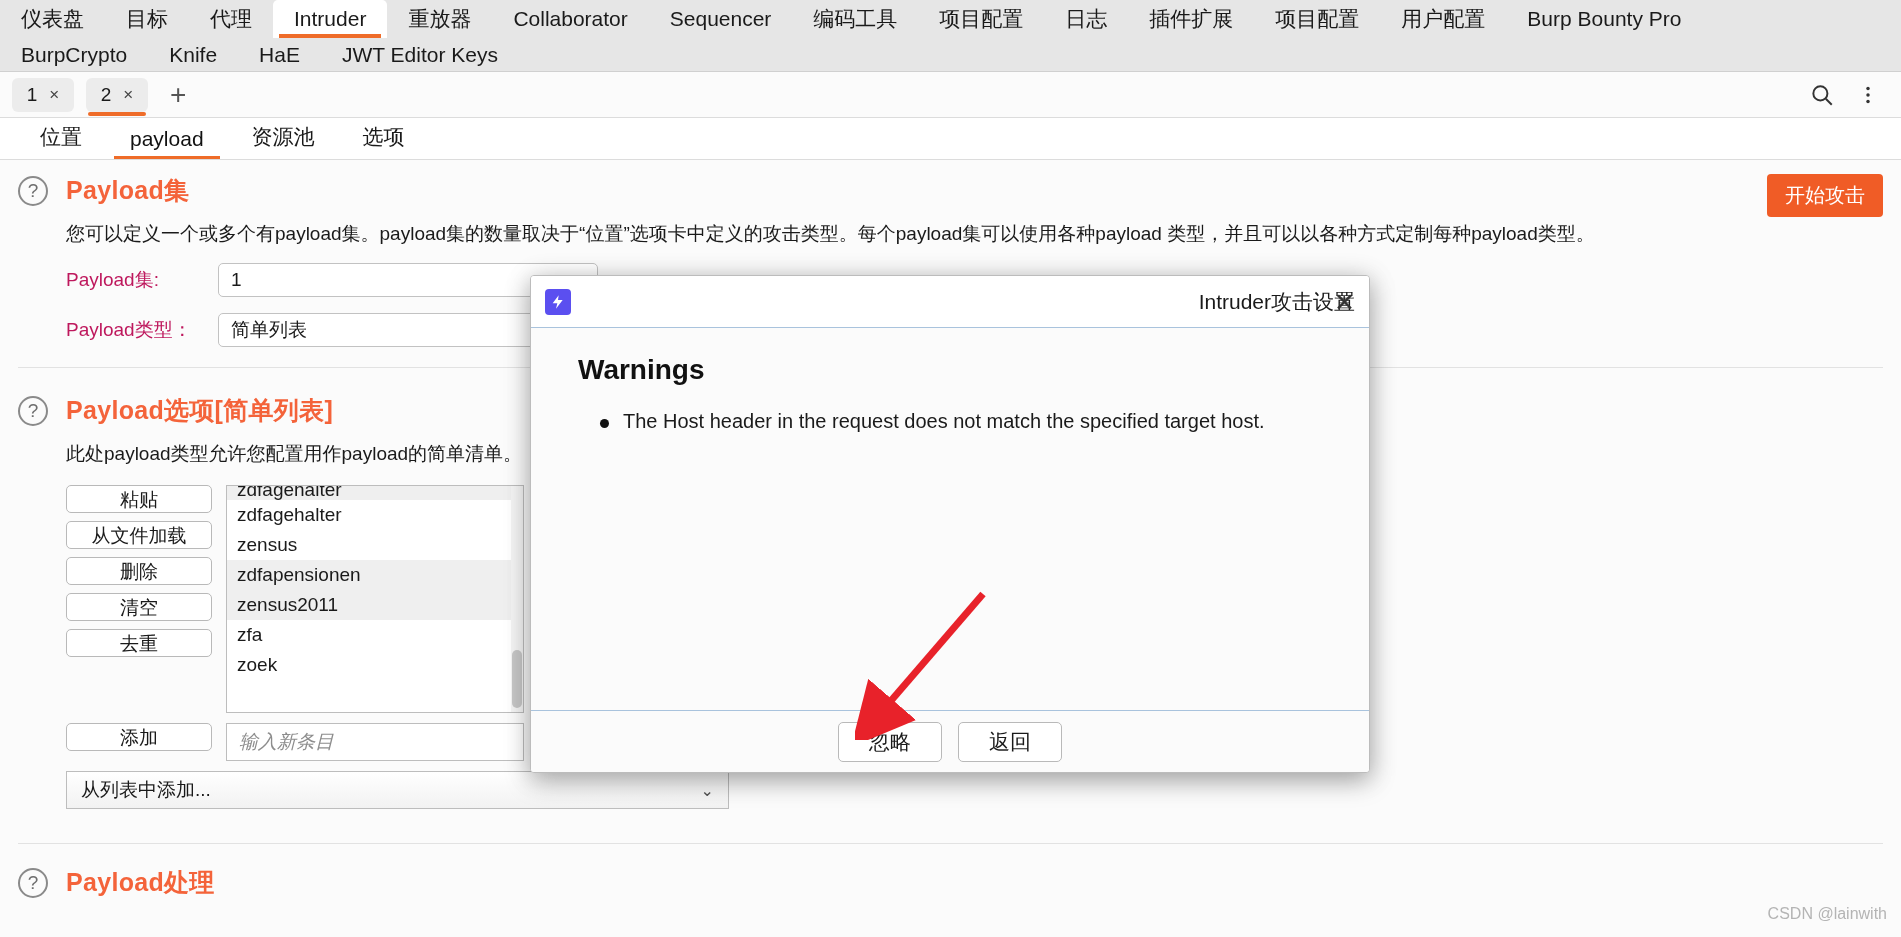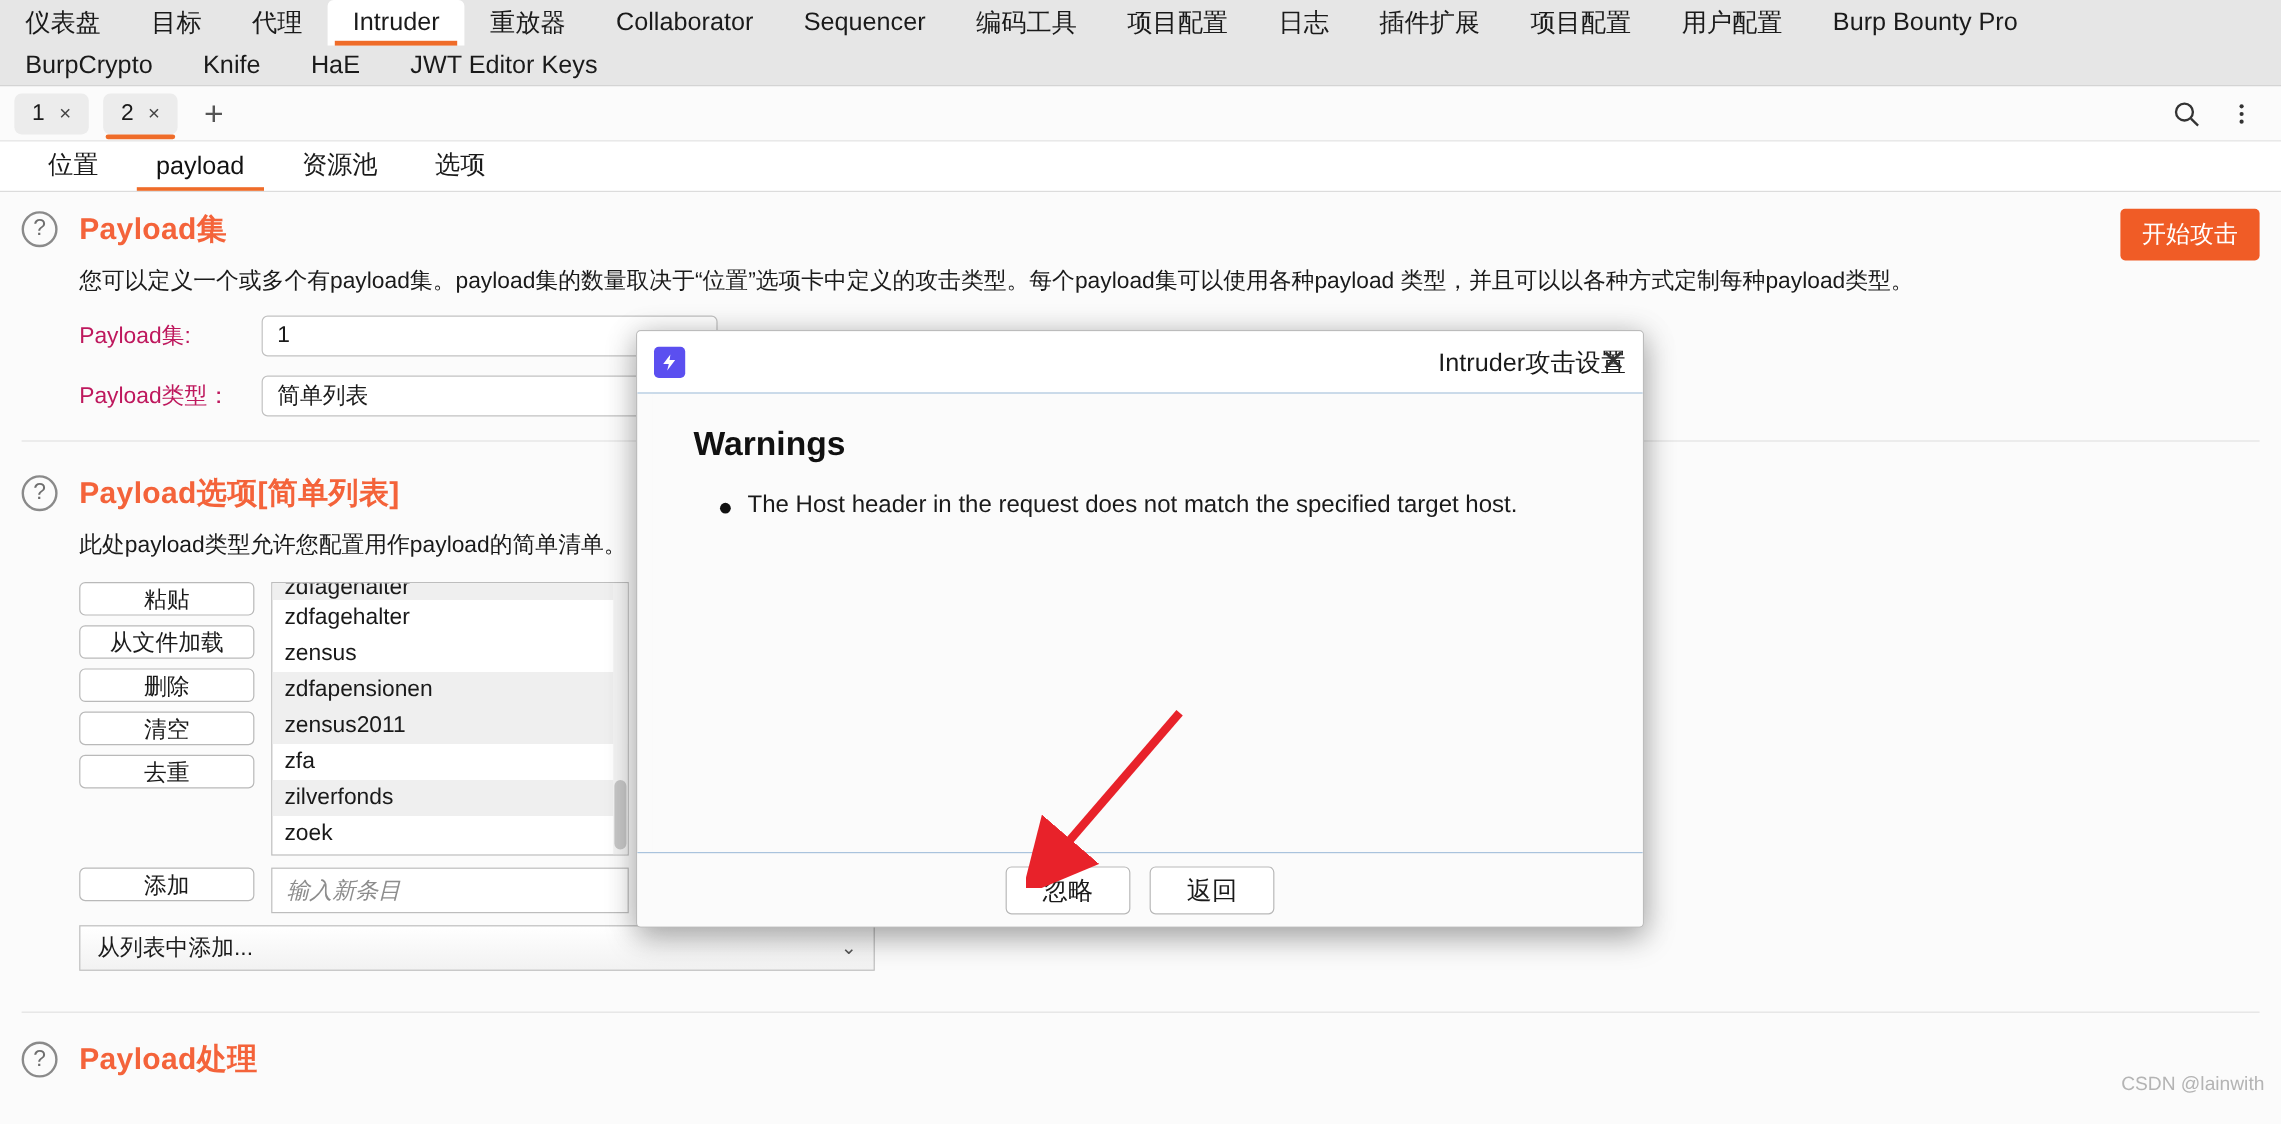--- a/index.html
+++ b/index.html
@@ -350,21 +350,21 @@
   
   .arrow-svg {
     position: absolute;
     left: 855px; top: 580px;
     pointer-events: none;
   }
 
   
   .watermark {
     position: absolute;
-    right: 14px; bottom: 24px;
+    right: 14px; bottom: 14px;
     font-size: 16px;
     color: #b4b4b4;
   }
 </style>
 </head>
 <body>
 
 <div id="app">
 
   <div class="topbar">
@@ -492,21 +492,20 @@
         </div>
 
         <div>
           <div class="listbox">
             <div class="lrow alt" style="height:14px;line-height:8px;overflow:hidden;">zdfagehalter</div>
             <div class="lrow">zdfagehalter</div>
             <div class="lrow">zensus</div>
             <div class="lrow alt">zdfapensionen</div>
             <div class="lrow alt">zensus2011</div>
             <div class="lrow">zfa</div>
-            <div class="lrow alt">zilverfonds</div>
             <div class="lrow">zoek</div>
             <div class="lscroll">
               <div class="lthumb"></div>
             </div>
           </div>
         </div>
       </div>
 
       <div class="payload-body" style="margin-top:10px;">
         <div class="btncol" style="gap:0;">

